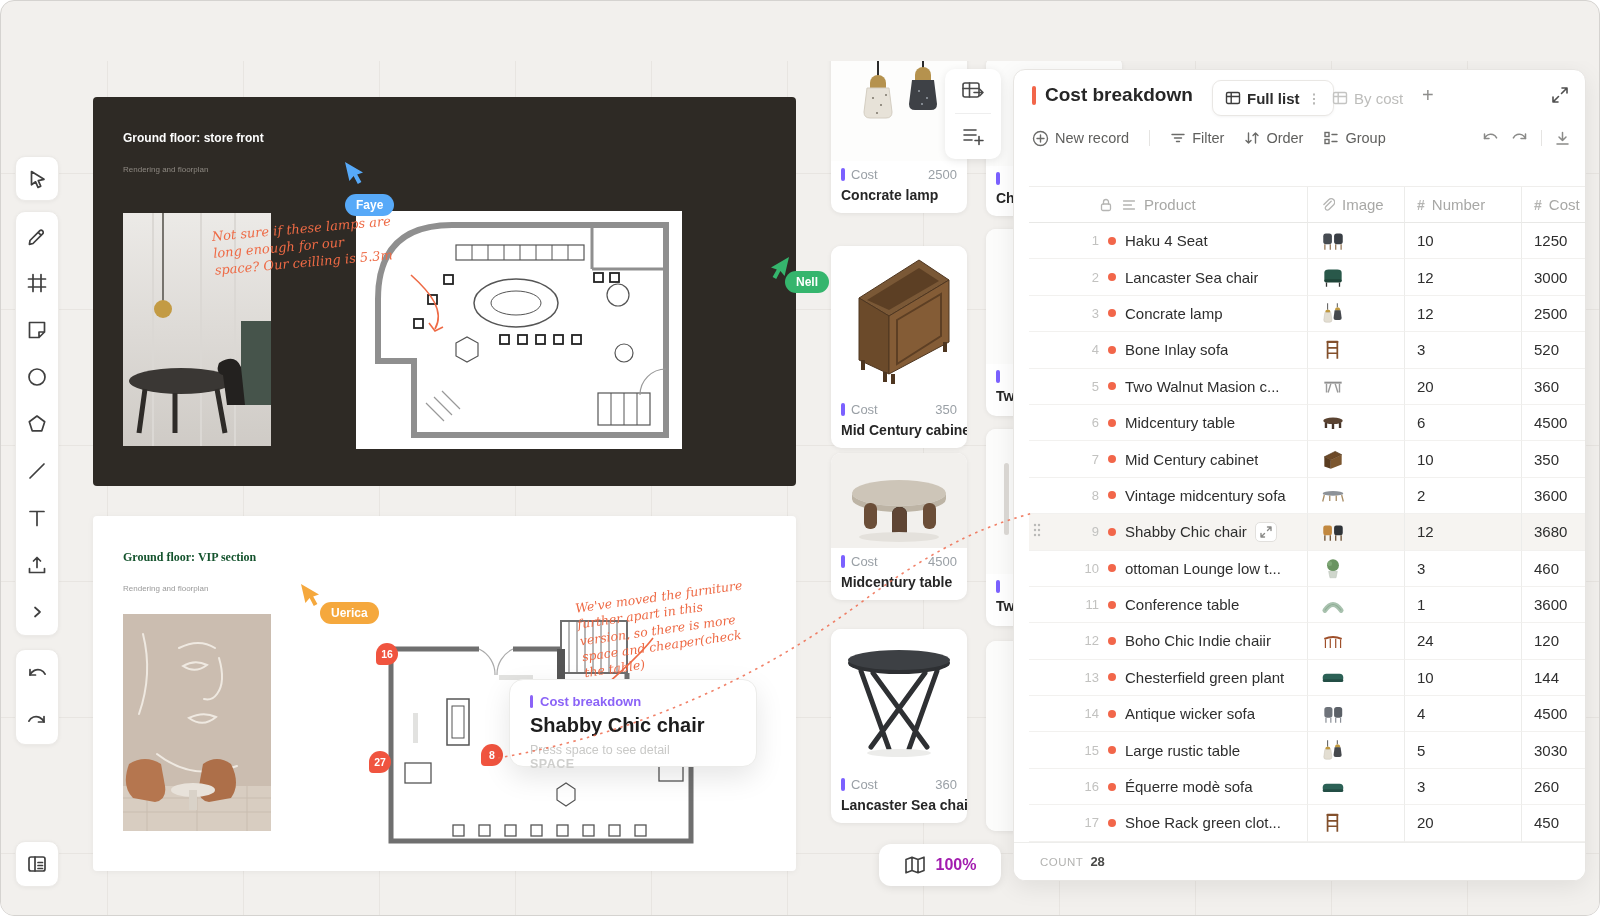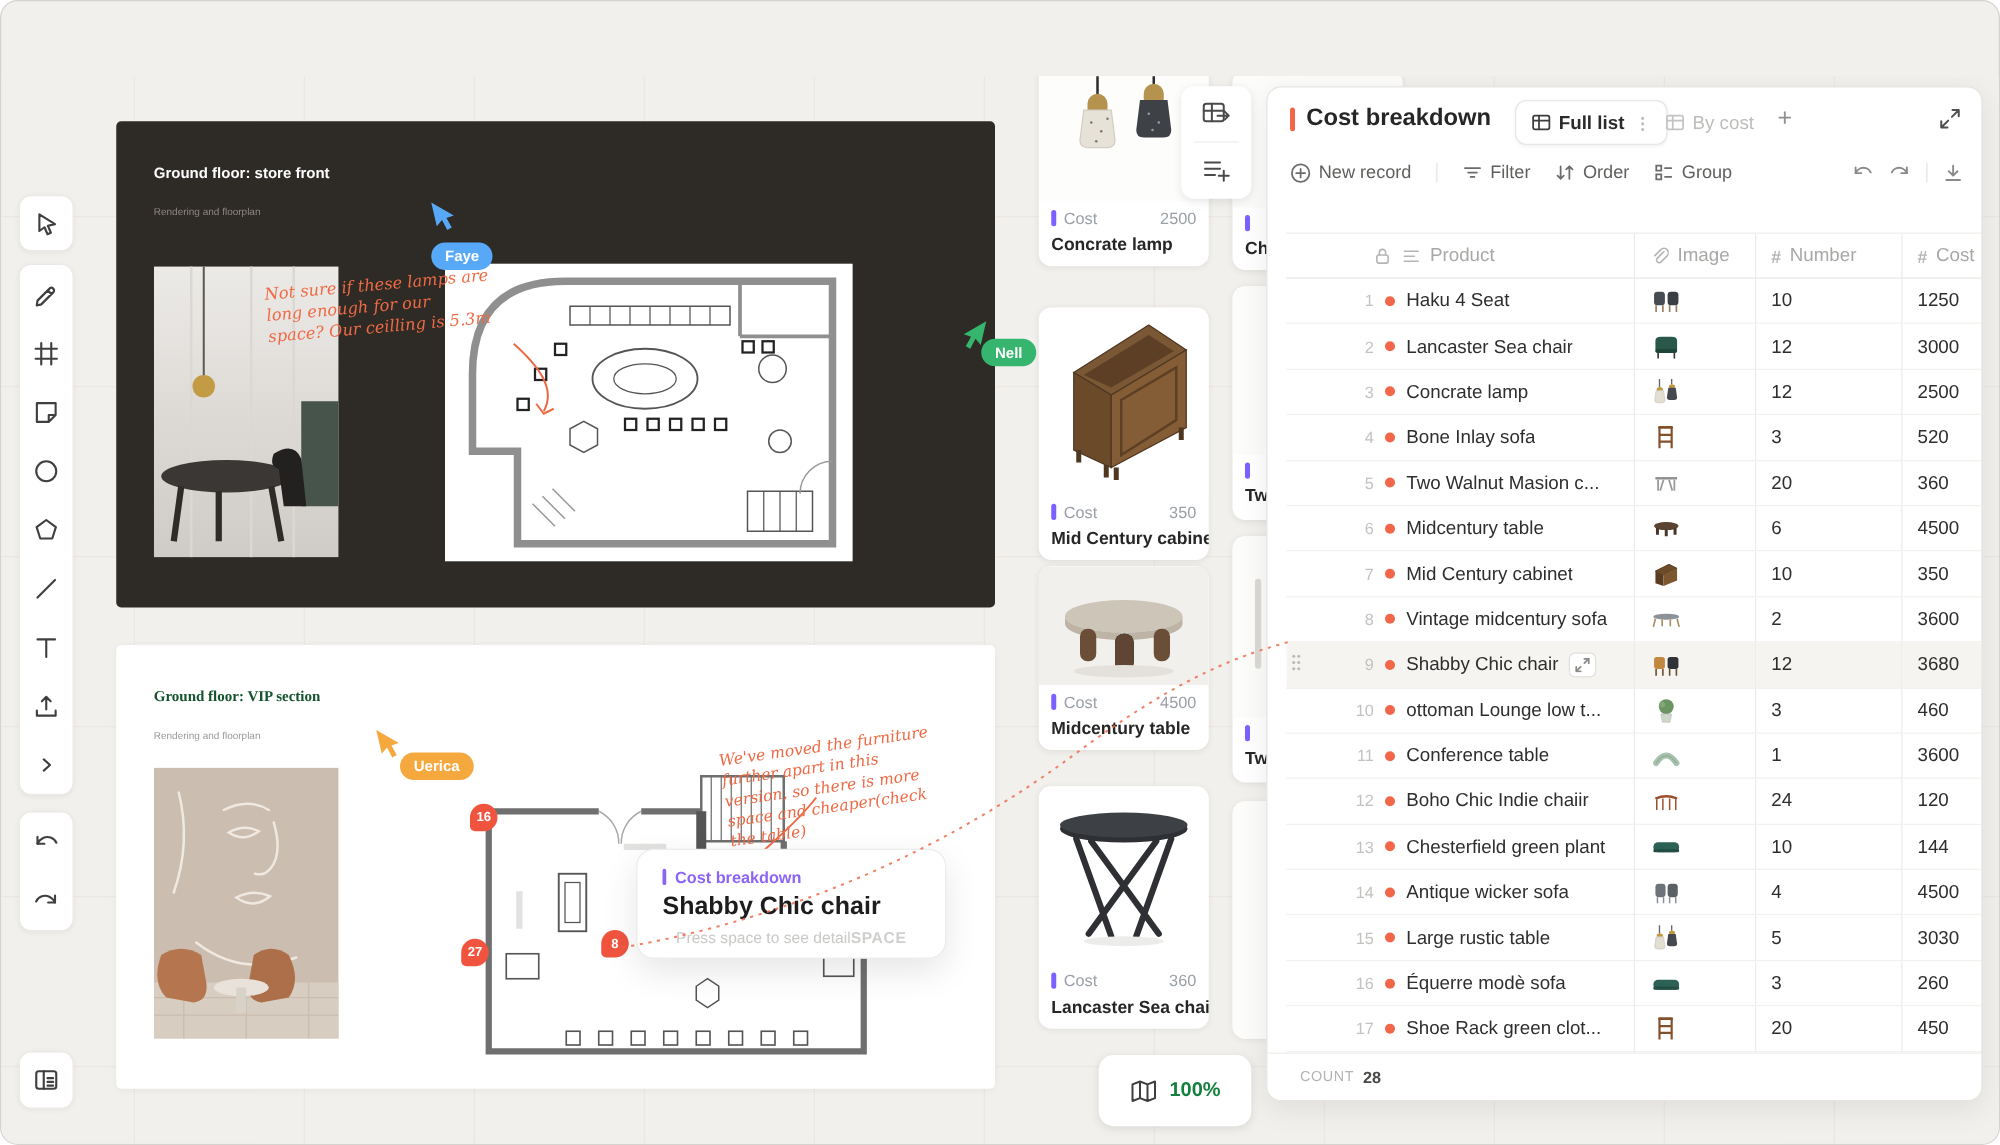--- a/index.html
+++ b/index.html
@@ -63,29 +63,29 @@
   .cost-val { margin-left:auto; color:#9aa0a6; }
   .card-title { font-size:14px; font-weight:700; color:#262626; margin-top:5px; white-space:nowrap; }
   .pcard { position:absolute; left:985px; width:136px; background:#fff; border-radius:10px; box-shadow:0 1px 5px rgba(0,0,0,.07); z-index:9; overflow:hidden; }
   .pcard .fill { background:#fcfcfb; }
 
   
   .minibar { position:absolute; left:944px; top:8px; width:56px; height:90px; background:#fff; border-radius:10px; box-shadow:0 2px 8px rgba(0,0,0,.09); z-index:14; display:flex; flex-direction:column; align-items:center; }
   .minibtn { width:56px; height:44px; display:flex; align-items:center; justify-content:center; cursor:pointer; }
   .minibtn svg { stroke:#4a4a4a; fill:none; stroke-width:1.6; stroke-linecap:round; stroke-linejoin:round; }
   .mini-div { width:36px; height:1px; background:#eee; }
-  .zoom-pill { position:absolute; left:878px; top:783px; width:122px; height:57px; background:#fff; border-radius:12px; box-shadow:0 2px 8px rgba(0,0,0,.09); z-index:14; display:flex; align-items:center; justify-content:center; gap:10px; font-size:16px; font-weight:600; color:#15803d; cursor:pointer; }
+  .zoom-pill { position:absolute; left:878px; top:783px; width:122px; height:42px; background:#fff; border-radius:12px; box-shadow:0 2px 8px rgba(0,0,0,.09); z-index:14; display:flex; align-items:center; justify-content:center; gap:10px; font-size:16px; font-weight:600; color:#a21caf; cursor:pointer; }
   .zoom-pill svg { stroke:#3f3f3f; fill:none; stroke-width:1.6; stroke-linejoin:round; }
 
   
   .tooltip { position:absolute; left:508px; top:618px; width:248px; height:88px; background:#fff; border:1px solid #ececea; border-radius:14px; box-shadow:0 10px 28px rgba(0,0,0,.10); z-index:12; padding:14px 20px; }
   .tt-tag { display:flex; align-items:center; font-size:13px; color:#8b63f7; font-weight:600; }
   .tt-tag .bar { width:3px; height:13px; background:#8b63f7; border-radius:2px; margin-right:7px; }
   .tt-title { font-size:20px; font-weight:700; color:#1d1d1d; margin-top:5px; }
-  .tt-foot { display:flex; justify-content:center; margin-top:6px; font-size:12.5px; color:#c9c9c7; }
+  .tt-foot { display:flex; justify-content:space-between; margin-top:6px; font-size:12.5px; color:#c9c9c7;flex-direction:column; }
   .tt-key { font-weight:700; letter-spacing:.5px; color:#cfcfcd; }
 
   
   .panel { position:absolute; left:1012px; top:8px; width:573px; height:812px; background:#fff; border:1px solid #e7e5e2; border-radius:12px; box-shadow:0 6px 24px rgba(0,0,0,.08); z-index:11; overflow:hidden; }
   .p-hdr { position:relative; height:50px; }
   .p-title { position:absolute; left:18px; top:14px; display:flex; align-items:center; font-size:19px; font-weight:700; color:#262626; }
   .p-title .bar { width:4px; height:19px; background:#f2664a; border-radius:2px; margin-right:9px; }
   .tab { position:absolute; top:10px; height:36px; display:flex; align-items:center; gap:6px; padding:0 12px; font-size:15px; cursor:pointer; }
   .tab.active { left:198px; background:#fff; border:1px solid #e9e7e4; border-radius:9px; box-shadow:0 1px 3px rgba(0,0,0,.05); font-weight:700; color:#2b2b2b; }
   .tab.idle { left:306px; color:#bdbdbb; }

